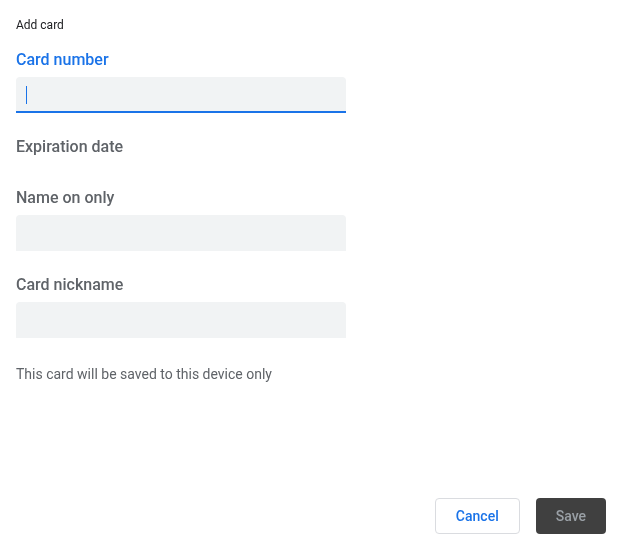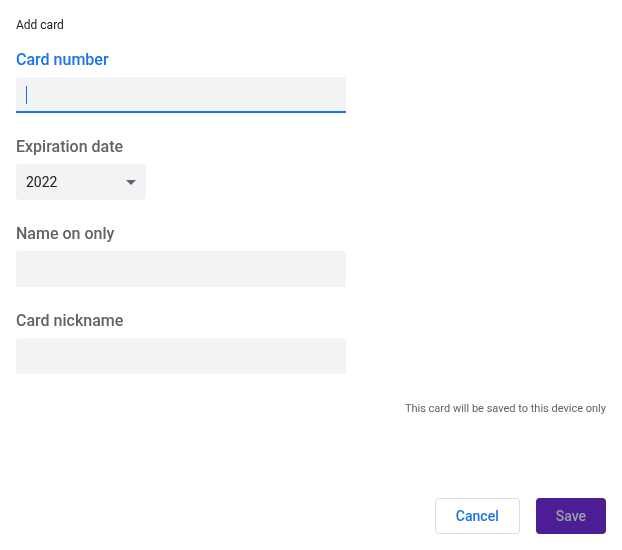--- a/index.html
+++ b/index.html
@@ -82,24 +82,23 @@
     .select.month { width: 85px; }
     .select.year { width: 130px; }
     .chevron {
       width: 0;
       height: 0;
       border-left: 5px solid transparent;
       border-right: 5px solid transparent;
       border-top: 5px solid #5f6368;
     }
     .info-text {
-      font-size: 11px;
+      font-size: 14px;
       color: #5f6368;
       margin-top: 28px;
-      text-align: right;
     }
     .button-row {
       position: absolute;
       bottom: 16px;
       right: 16px;
       display: flex;
       gap: 16px;
     }
     .btn {
       height: 36px;
@@ -115,44 +114,40 @@
       background: none;
       font-family: inherit;
     }
     .btn-cancel {
       color: #1a73e8;
       border: 1px solid #dadce0;
       background: #fff;
     }
     .btn-save {
       color: #9aa0a6;
-      background: #4c1d95;
+      background: #404040;
       cursor: default;
     }
   </style>
 </head>
 <body>
 
 <div class="title">Add card</div>
 
 <div class="field">
   <span class="label active">Card number</span>
   <div class="caret-wrap">
     <input type="text" class="text-input focused" value="" style="">
     <div class="caret"></div>
   </div>
 </div>
 
 <div class="field">
   <span class="label">Expiration date</span>
   <div class="select-row">
-    <div class="select year">
-      <span>2022</span>
-      <span class="chevron"></span>
-    </div>
   </div>
 </div>
 
 <div class="field">
   <span class="label">Name on only</span>
   <input type="text" class="text-input" value="" style="">
 </div>
 
 <div class="field">
   <span class="label">Card nickname</span>

